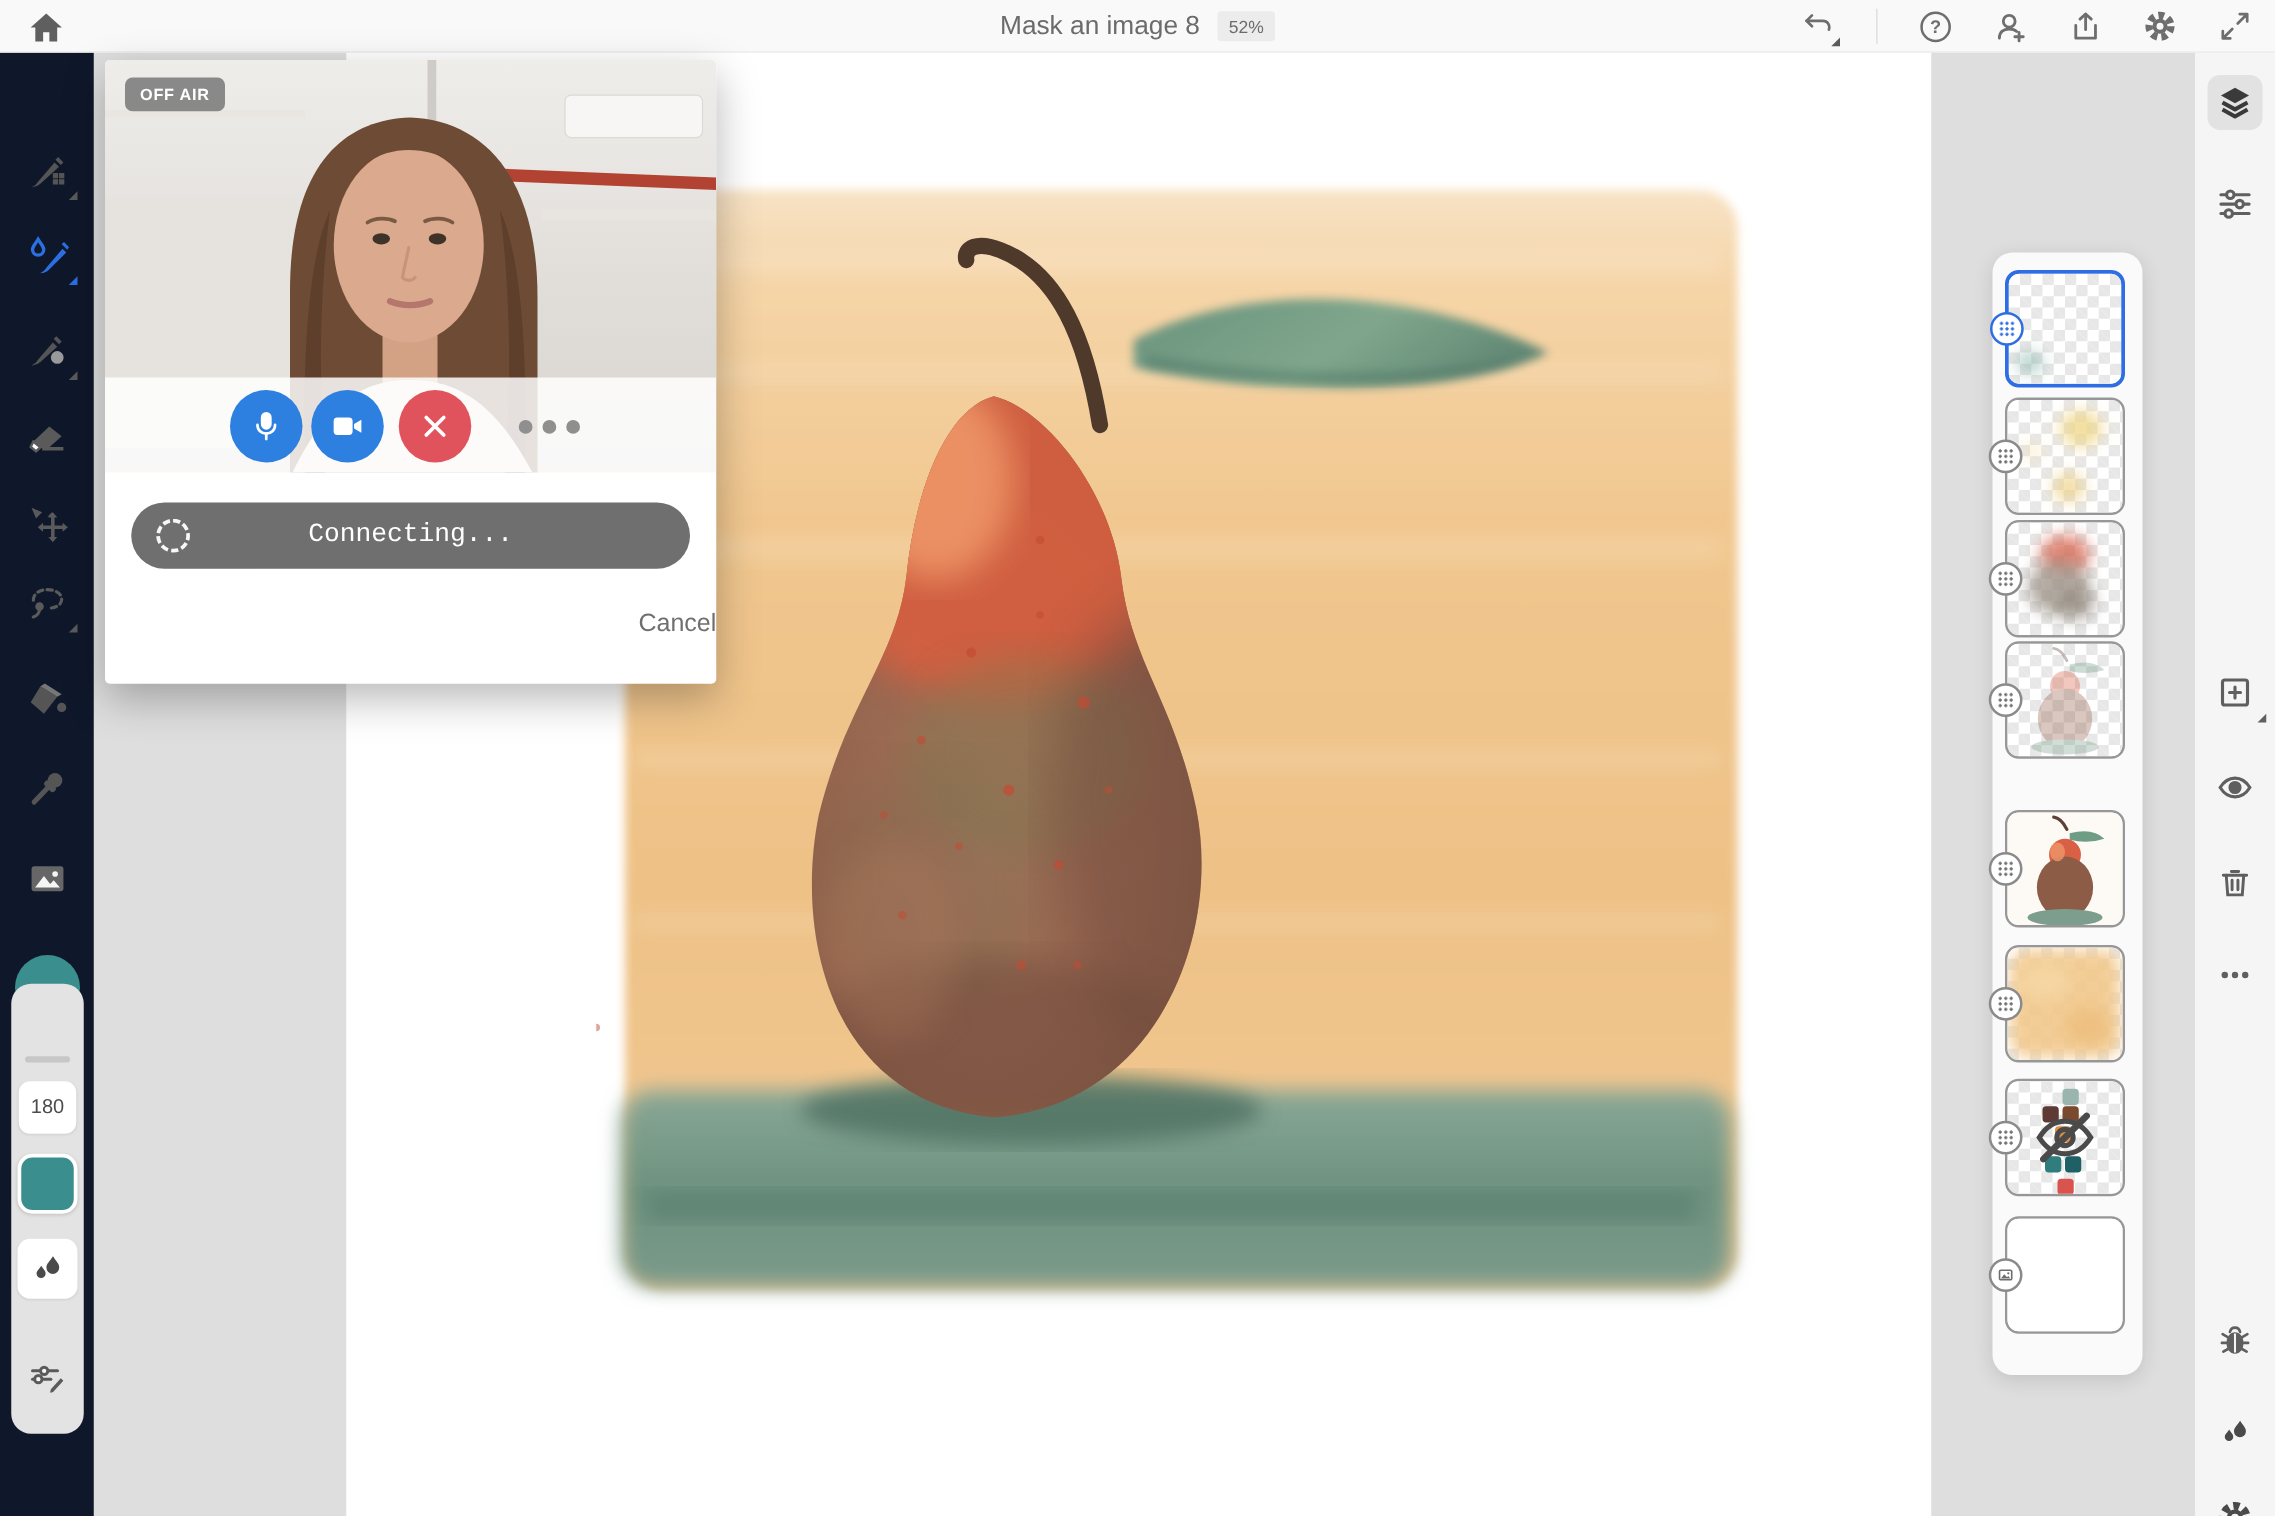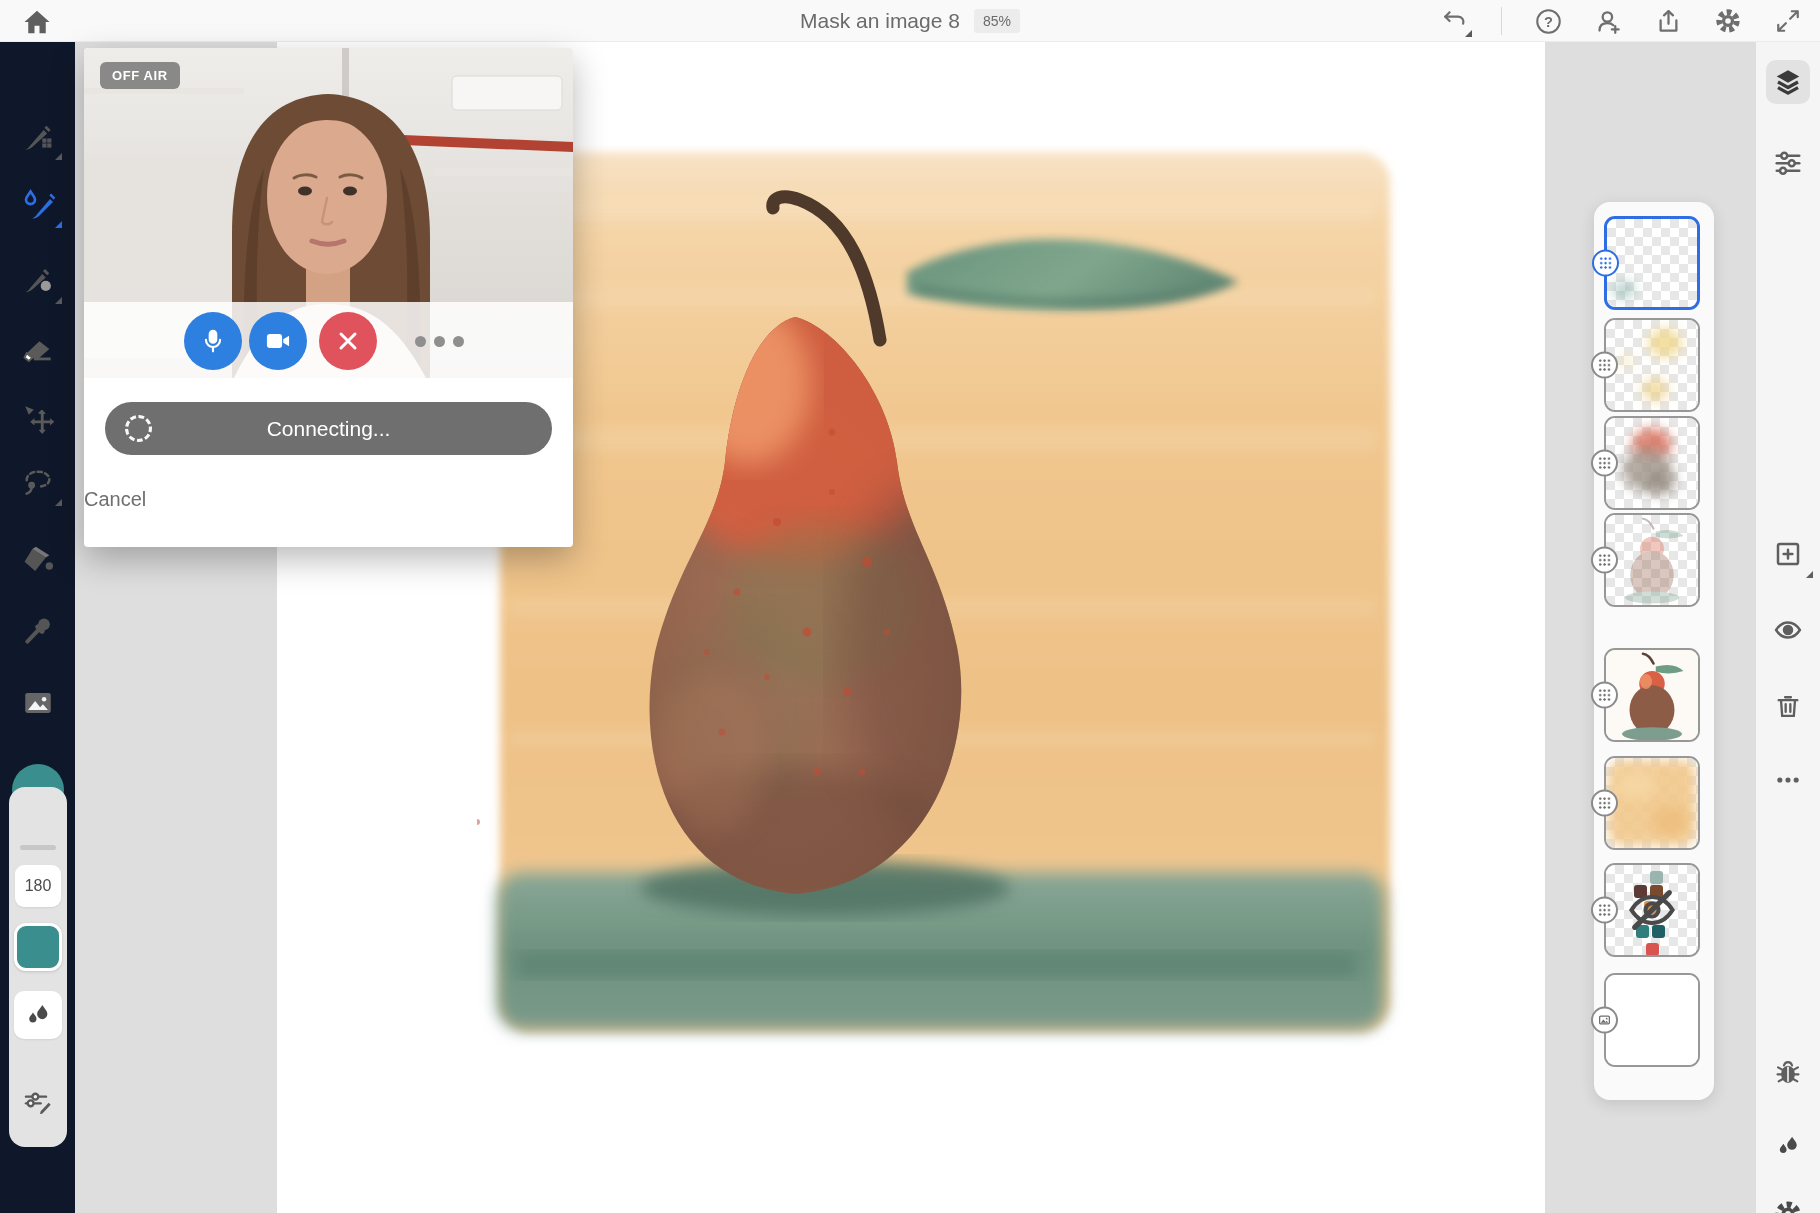--- a/index.html
+++ b/index.html
@@ -38,24 +38,24 @@
   .stream { position:absolute; left:84px; top:48px; width:489px; height:499px; background:#ffffff; border-radius:4px; box-shadow:0 12px 34px rgba(0,0,0,.28); z-index:50; overflow:hidden; }
   .stream-photo { position:absolute; left:0; top:0; width:489px; height:330px; overflow:hidden; }
   .offair { position:absolute; left:16px; top:14px; background:rgba(112,112,112,.8); color:#fff; font-size:13px; font-weight:bold; letter-spacing:.6px; padding:6px 12px; border-radius:6px; z-index:3; }
   .btn-strip { position:absolute; left:0; top:254px; width:489px; height:78px; background:rgba(255,255,255,.84); display:flex; align-items:center; z-index:2; }
   .rnd-btn { width:58px; height:58px; border-radius:50%; display:flex; align-items:center; justify-content:center; position:absolute; top:10px; }
   .btn-mic { left:100px; background:#2d7fe0; }
   .btn-cam { left:165px; background:#2d7fe0; }
   .btn-end { left:235px; background:#e0525c; }
   .btn-more { left:325px; top:22px; width:60px; height:34px; display:flex; gap:8px; align-items:center; justify-content:center; position:absolute; }
   .btn-more i { width:11px; height:11px; border-radius:50%; background:#8f8f8f; display:block; }
-  .connecting { position:absolute; left:21px; top:354px; width:447px; height:53px; background:#6f6f6f; border-radius:27px; display:flex; align-items:center; justify-content:center; }
+  .connecting { position:absolute; left:21px; top:354px; width:447px; height:53px; background:#6f6f6f; border-radius:27px; display:flex; align-items:center; justify-content:center;font-family:Liberation Mono, monospace; }
   .connecting .label { color:#ffffff; font-size:21px; }
   .spinner { position:absolute; left:20px; top:13px; width:27px; height:27px; border-radius:50%; border:3px dashed rgba(255,255,255,.95); }
-  .cancel { position:absolute; left:0; top:440px; width:489px; text-align:left; font-size:20px; color:#6f6f6f; }
+  .cancel { position:absolute; left:0; top:440px; width:489px; text-align:right; font-size:20px; color:#6f6f6f; }
 
   
   .layers-panel { position:absolute; left:1594px; top:202px; width:120px; height:898px; background:#fafafa; border-radius:16px; box-shadow:0 4px 16px rgba(0,0,0,.12); z-index:20; }
   .thumb { position:absolute; left:10px; width:96px; height:94px; border:2px solid #979797; border-radius:11px; background:#fff; overflow:visible; }
   .thumb .inner { position:absolute; inset:0; border-radius:9px; overflow:hidden; }
   .thumb.selected { border:3px solid #2e6de4; }
   .checker { background-color:#fff; background-image:linear-gradient(45deg,#e7e7e7 25%,transparent 25%,transparent 75%,#e7e7e7 75%),linear-gradient(45deg,#e7e7e7 25%,transparent 25%,transparent 75%,#e7e7e7 75%); background-size:18px 18px; background-position:0 0,9px 9px; }
   .layer-badge { position:absolute; left:-15px; top:50%; transform:translateY(-50%); width:27px; height:27px; background:#ffffff; border:2px solid #8a8a8a; border-radius:50%; z-index:3; display:flex; align-items:center; justify-content:center; }
   .layer-badge .grid { width:13px; height:13px; background-image:radial-gradient(#6e6e6e 1.1px, transparent 1.3px); background-size:4.4px 4.4px; }
   .layer-badge.blue { border-color:#2e6de4; }
@@ -166,21 +166,21 @@
   </div>
 
   <div class="topbar">
     <div class="home-btn">
       <svg width="30" height="30" viewBox="0 0 24 24">
           <path d="M12 3 L22 12 H19 V21 H14 V15 H10 V21 H5 V12 H2 Z" fill="#5f5f5f"></path>
         </svg>
     </div>
     <div class="title-wrap">
       <span class="doc-title">Mask an image 8</span>
-      <span class="zoom-badge">85%</span>
+      <span class="zoom-badge">52%</span>
     </div>
     <div class="topbar-right">
       <div class="tb-icon">
         <svg width="26" height="26" viewBox="0 0 24 24" fill="none" stroke="#6e6e6e" stroke-width="2" stroke-linecap="round" stroke-linejoin="round">
             <path d="M7 4 L3 8 L7 12"></path>
             <path d="M3 8 H15 C18.5 8 20.5 11 19.5 14.5"></path>
           </svg>
         <span class="corner-tri"></span>
       </div>
       <div class="tb-divider"></div>

